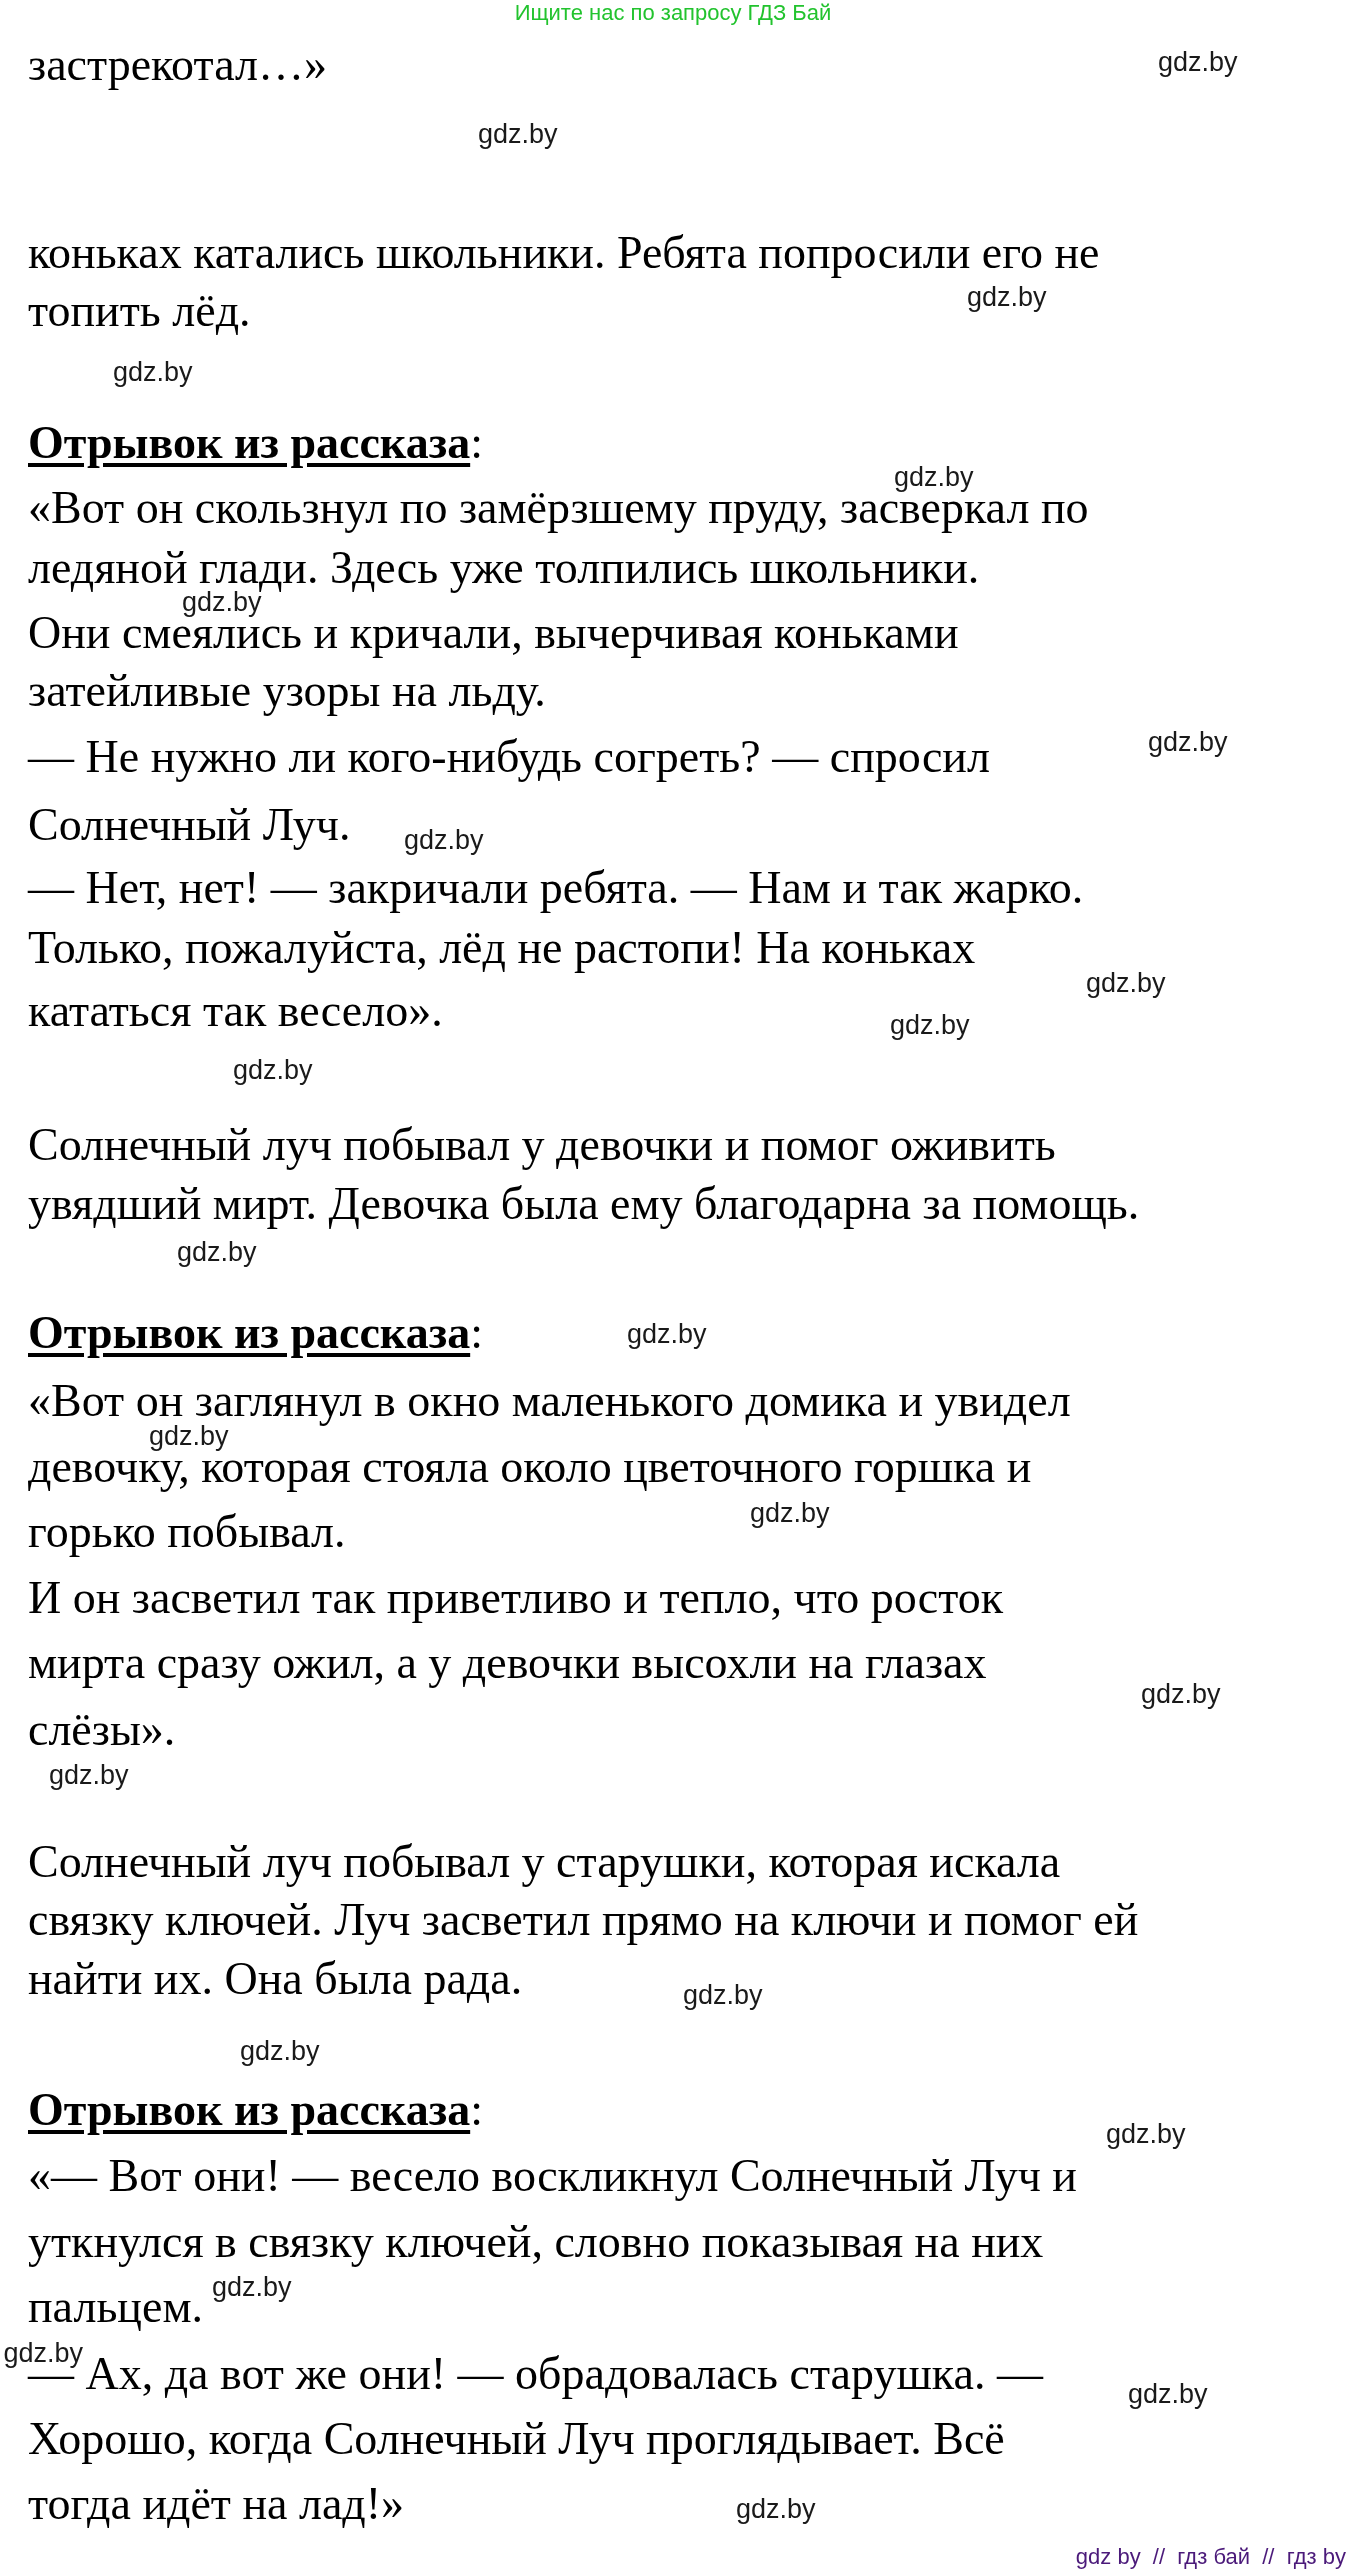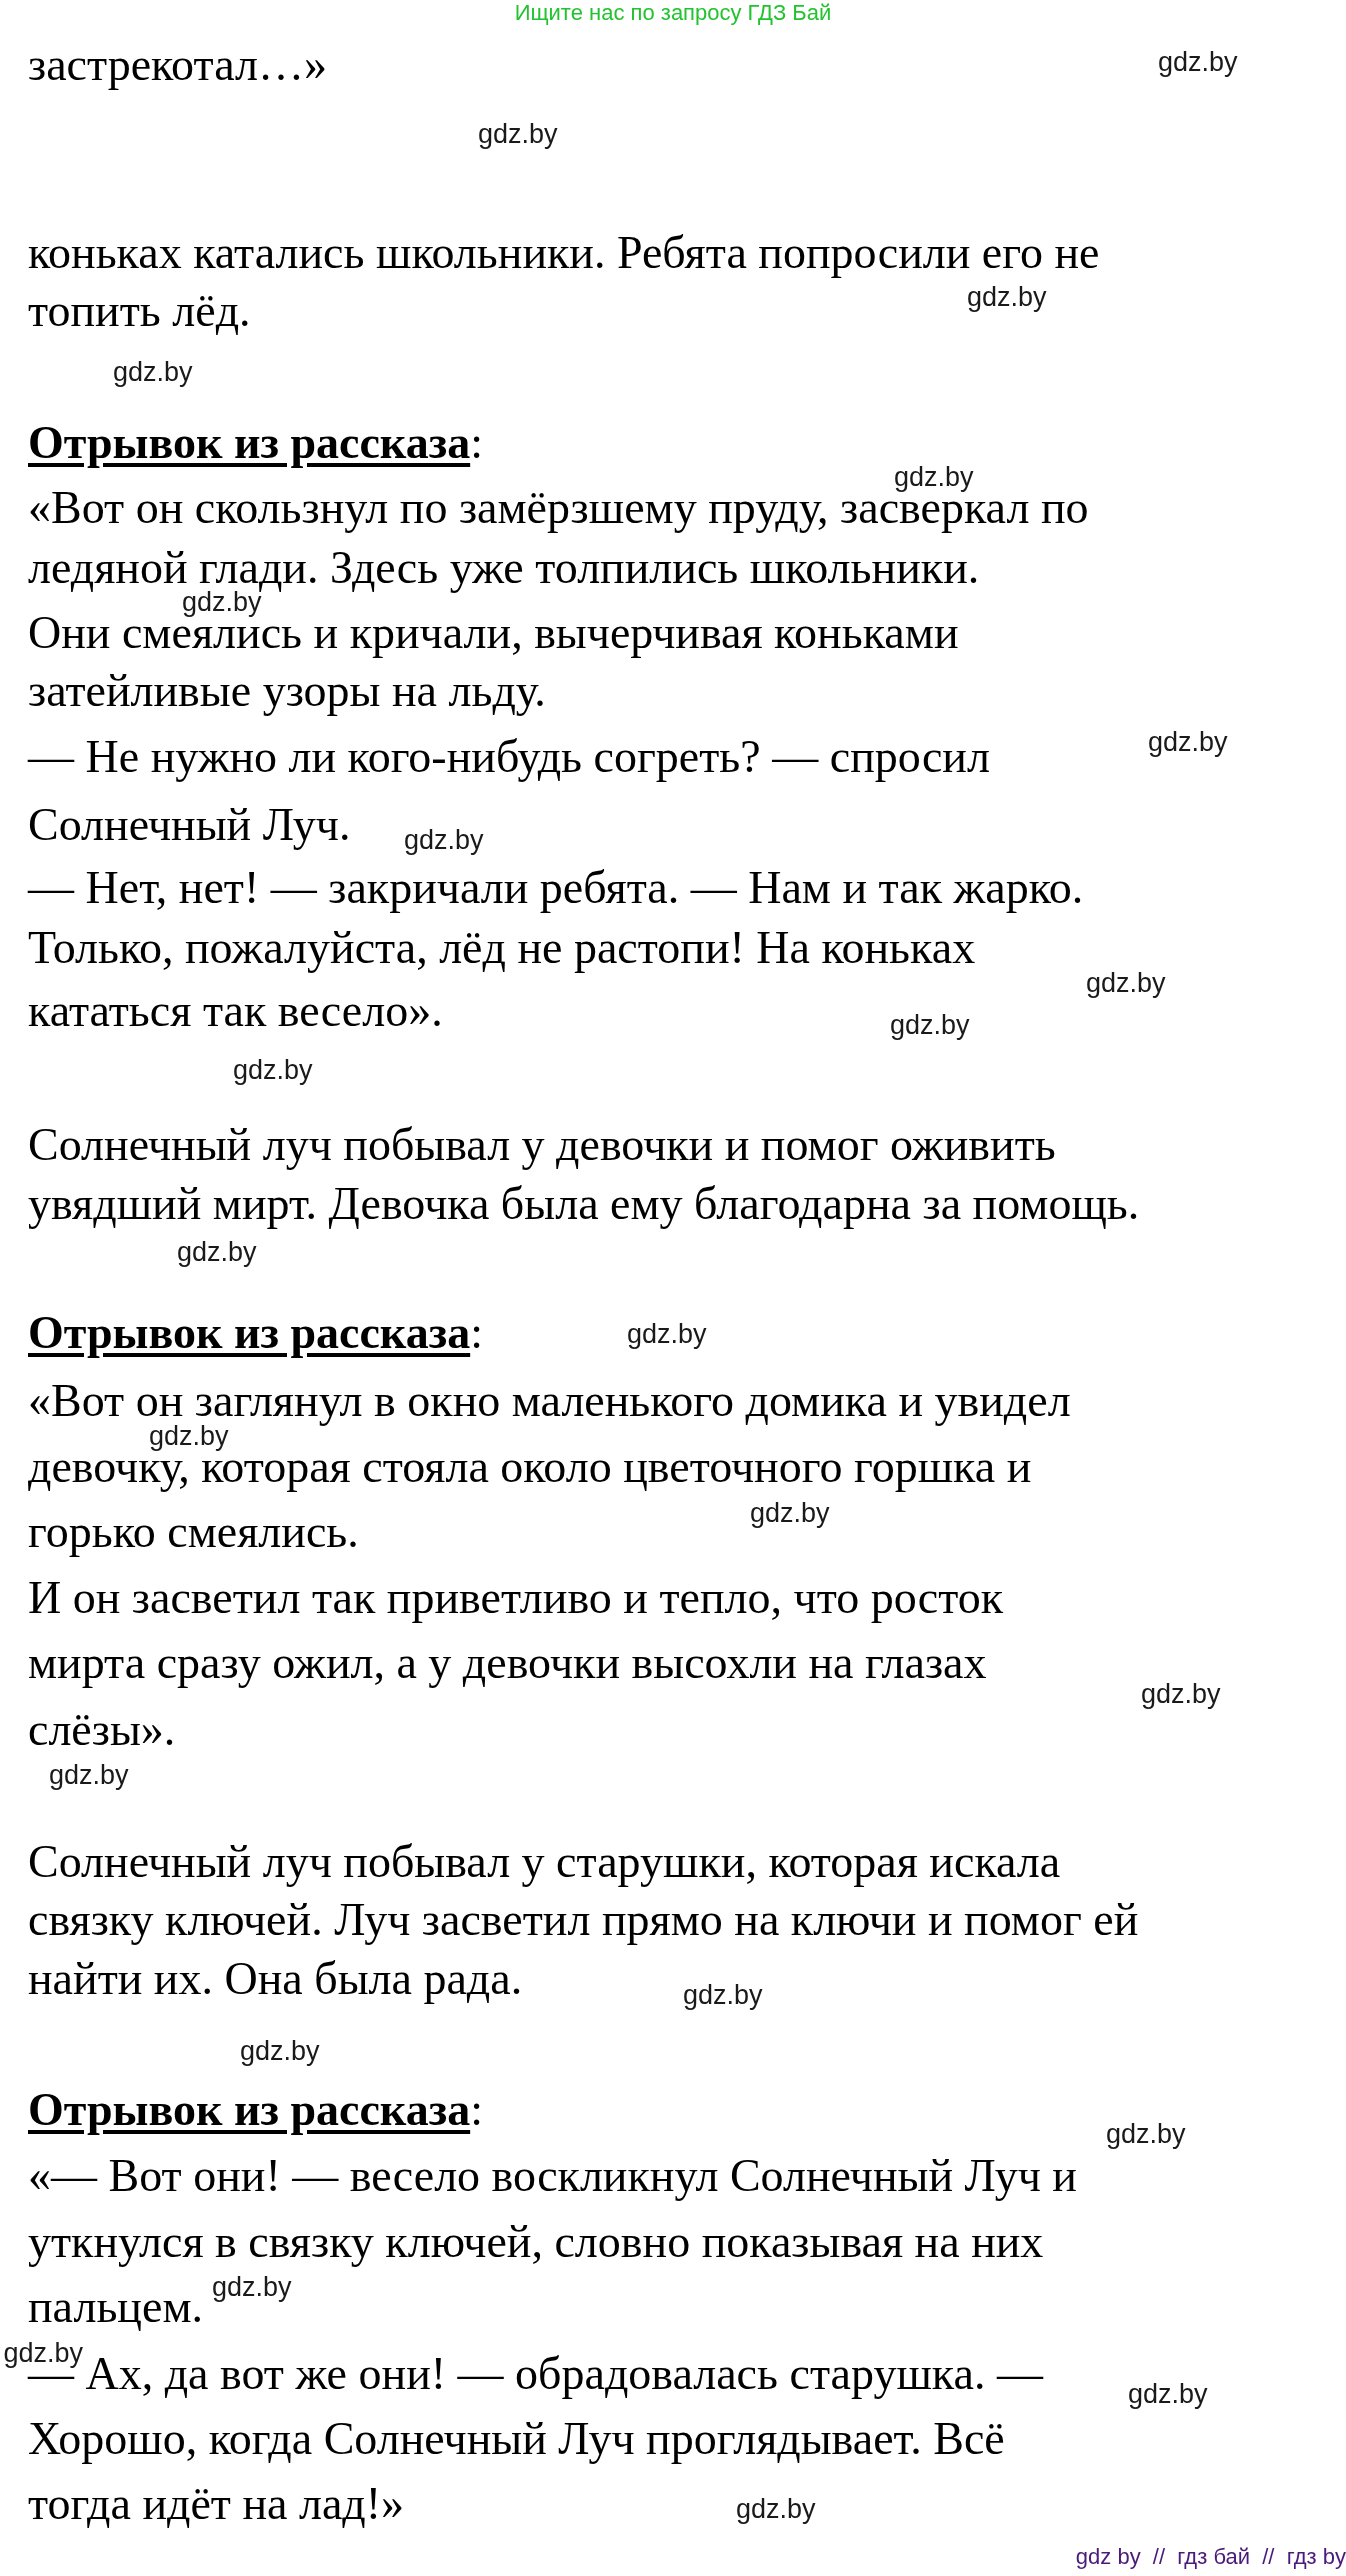--- a/index.html
+++ b/index.html
@@ -62,21 +62,21 @@
 
   <div class="line" style="top:1145px">Солнечный луч побывал у девочки и помог оживить</div>
   <div class="line" style="top:1204px">увядший мирт. Девочка была ему благодарна за помощь.</div>
 
   <div class="heading" style="top:1333px">
     <span class="h-text">Отрывок из рассказа</span><span class="h-colon">:</span>
   </div>
 
   <div class="line" style="top:1401px">«Вот он заглянул в окно маленького домика и увидел</div>
   <div class="line" style="top:1467px">девочку, которая стояла около цветочного горшка и</div>
-  <div class="line" style="top:1532px">горько смеялись.</div>
+  <div class="line" style="top:1532px">горько побывал.</div>
   <div class="line" style="top:1598px">И он засветил так приветливо и тепло, что росток</div>
   <div class="line" style="top:1663px">мирта сразу ожил, а у девочки высохли на глазах</div>
   <div class="line" style="top:1730px">слёзы».</div>
 
   <div class="line" style="top:1862px">Солнечный луч побывал у старушки, которая искала</div>
   <div class="line" style="top:1920px">связку ключей. Луч засветил прямо на ключи и помог ей</div>
   <div class="line" style="top:1979px">найти их. Она была рада.</div>
 
   <div class="heading" style="top:2110px">
     <span class="h-text">Отрывок из рассказа</span><span class="h-colon">:</span>

